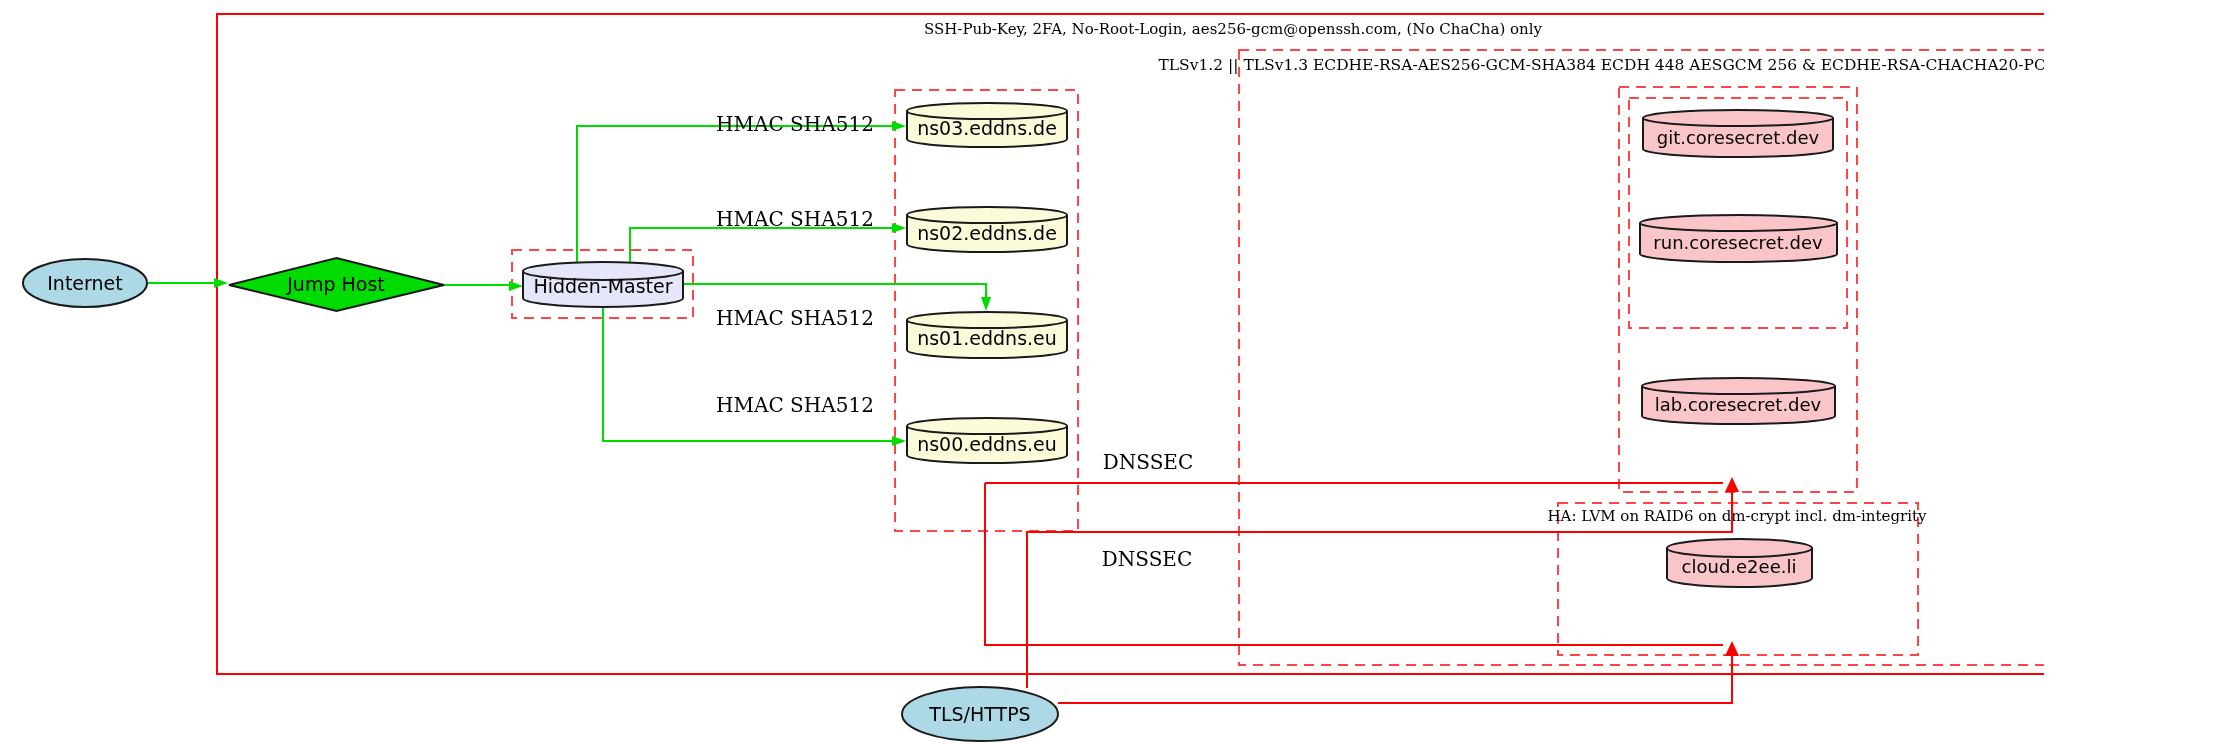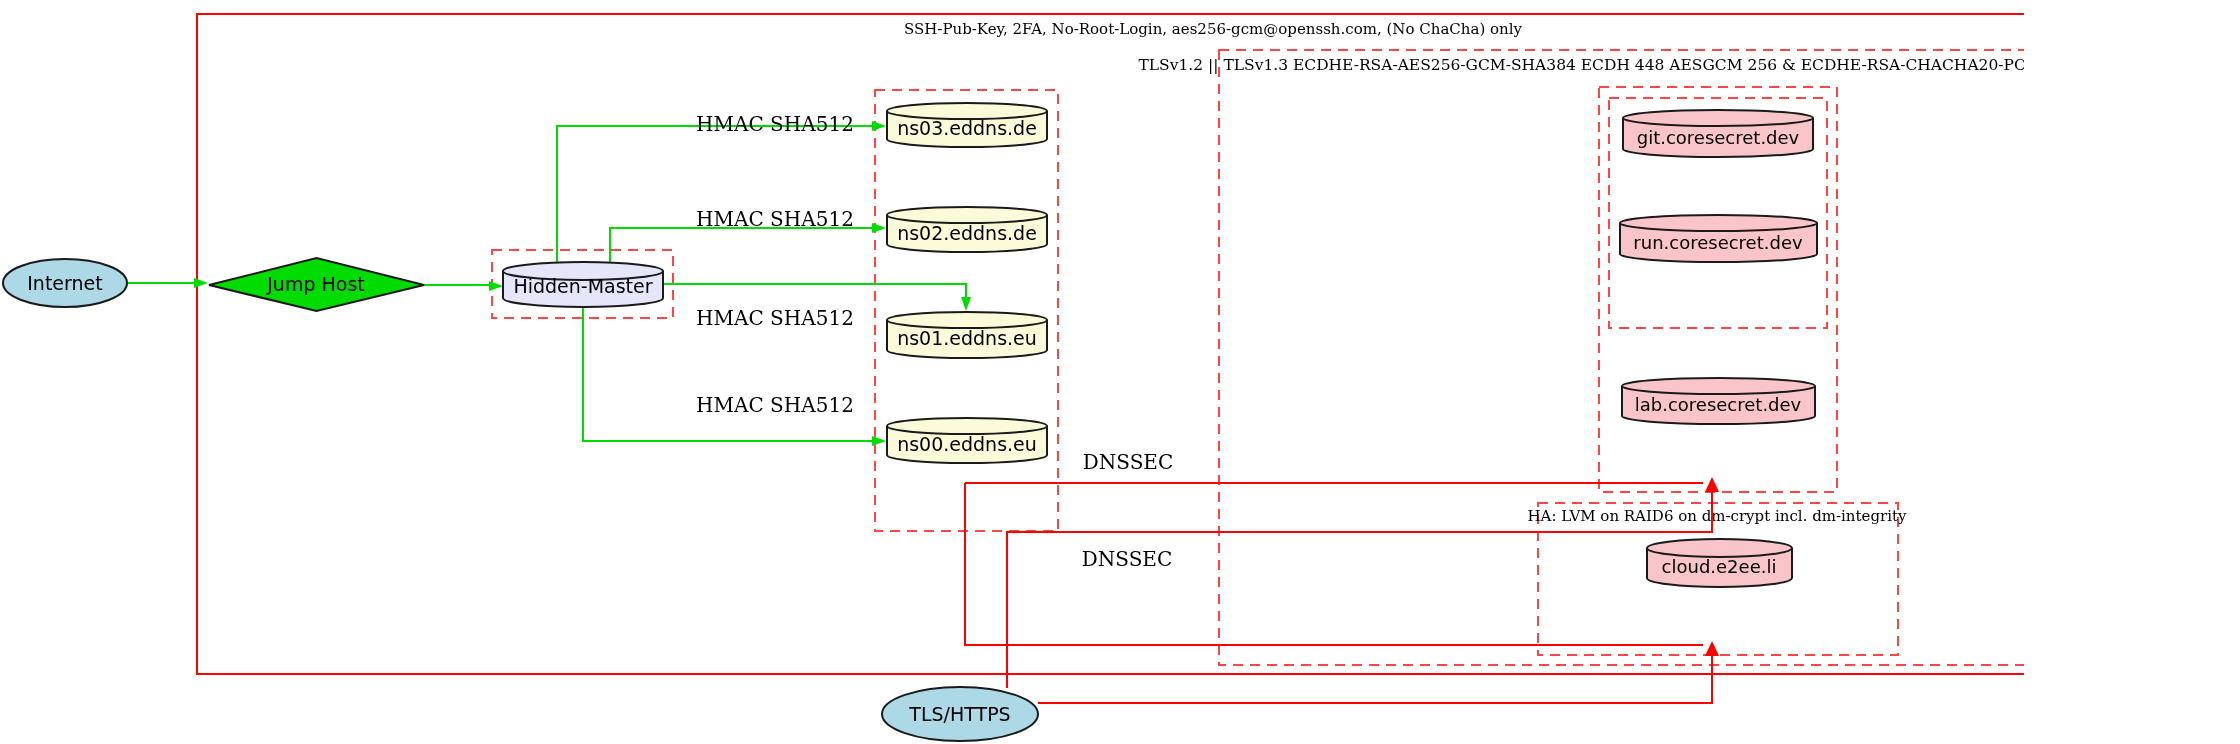--- a/index.html
+++ b/index.html
@@ -1,16 +1,16 @@
 <!DOCTYPE html>
 <html><head>
 <meta charset="utf-8">
 <style>
   html,body{margin:0;padding:0;background:#ffffff;}
-  .stage{position:relative;width:2024px;height:744px;background:#fff;overflow:hidden;}
+  .stage{position:relative;width:2024px;height:744px;background:#fff;overflow:hidden;padding-left:20px;}
   svg{display:block;}
   .node-label{font-family:"DejaVu Sans","Liberation Sans",sans-serif;font-size:19px;fill:#000;}
   .node-label-sm{font-family:"DejaVu Sans","Liberation Sans",sans-serif;font-size:18px;fill:#000;}
   .edge-label{font-family:"DejaVu Serif","Liberation Serif",serif;font-size:20px;fill:#000;}
   .cluster-label{font-family:"DejaVu Serif","Liberation Serif",serif;font-size:15px;fill:#000;}
   .cluster-label-md{font-family:"DejaVu Serif","Liberation Serif",serif;font-size:15.5px;fill:#000;}
   .solid-red{stroke:#ff0000;stroke-width:2;fill:none;}
   .dashed-red{stroke:#ff4545;stroke-width:2;fill:none;stroke-dasharray:10 7;}
   .green-edge{stroke:#00db00;stroke-width:2;fill:none;}
   .green-fill{fill:#00db00;stroke:none;}

